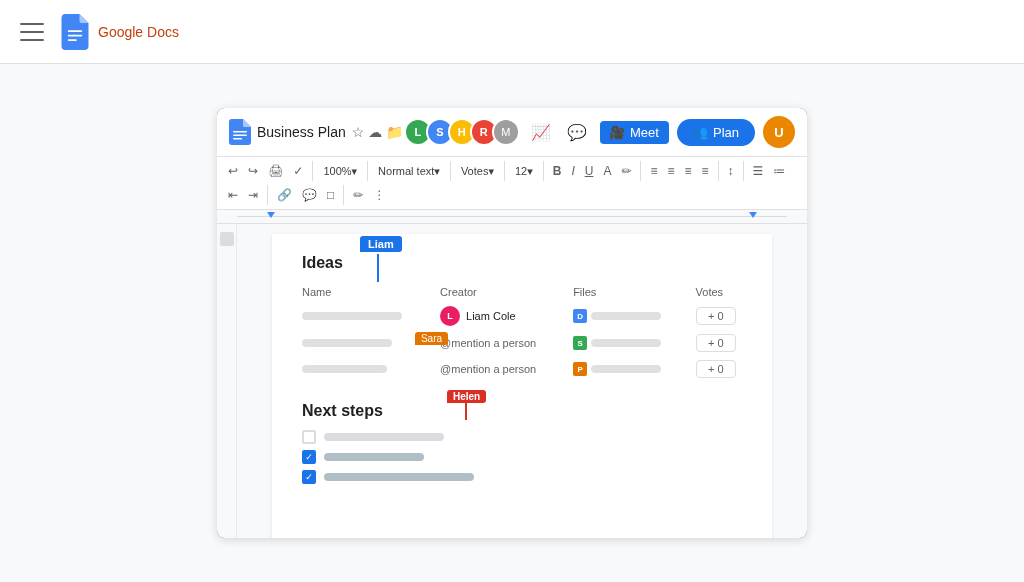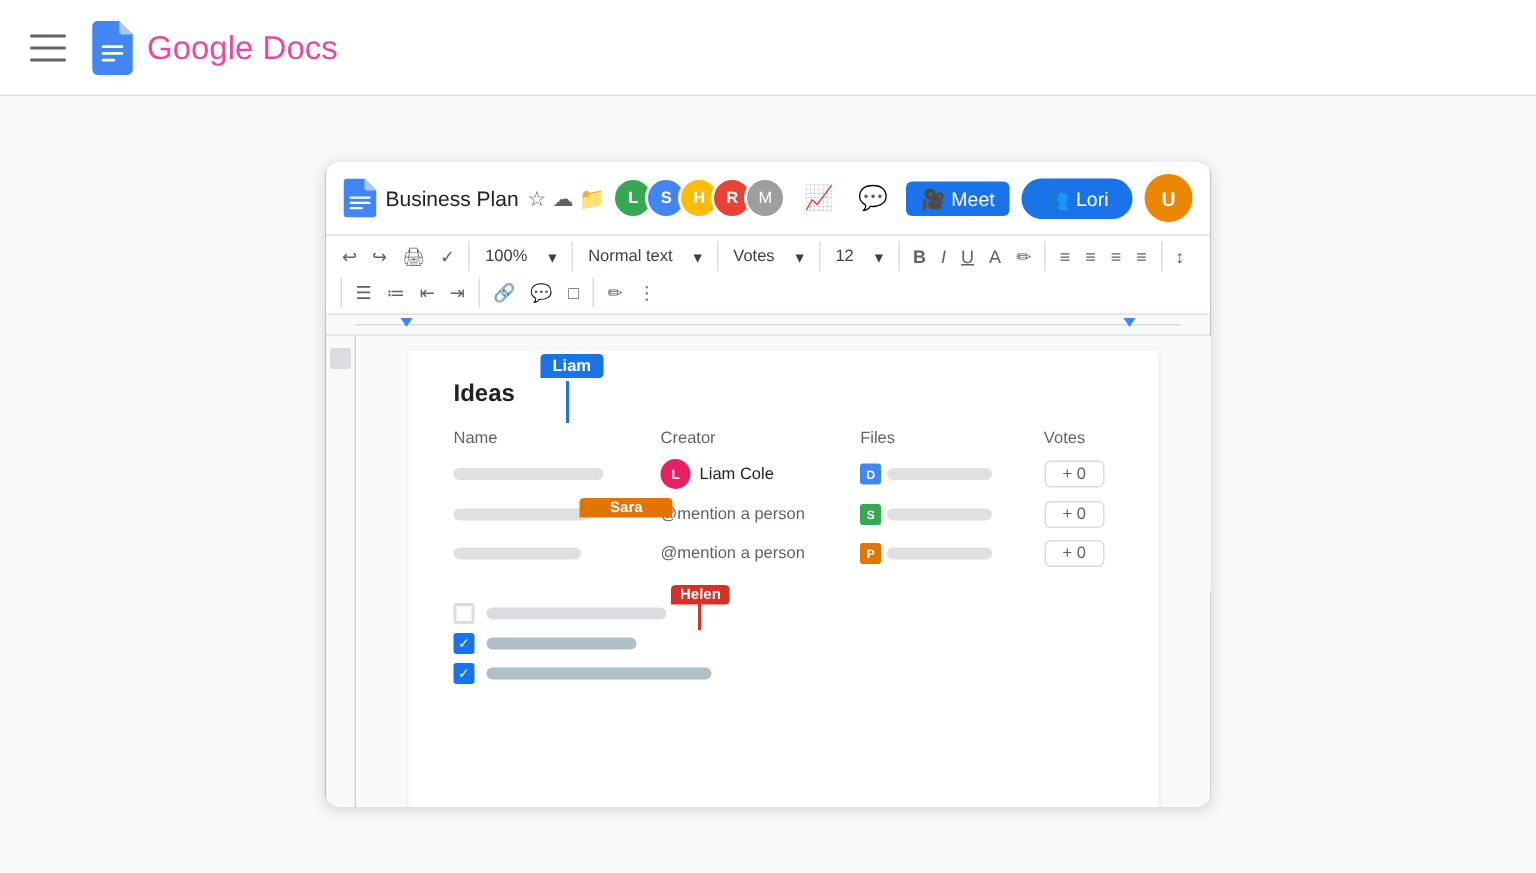--- a/index.html
+++ b/index.html
@@ -38,22 +38,22 @@
     .docs-logo {
       display: flex;
       align-items: center;
       gap: 8px;
     }
     .docs-icon {
       width: 30px;
       height: 36px;
     }
     .docs-title {
-      font-size: 22px;
-      color: #ec4899;
+      font-size: 14px;
+      color: #c2410c;
       font-weight: 400;
     }
 
     
     .main-content {
       display: flex;
       justify-content: center;
       align-items: center;
       background: #f8f9fa;
       height: calc(582px - 64px);
@@ -211,21 +211,21 @@
     }
     .fmt-sep {
       width: 1px;
       height: 20px;
       background: #dadce0;
       margin: 0 2px;
     }
     .fmt-dropdown {
       display: flex;
       align-items: center;
-      gap: 14px;
+      gap: 0;
       font-size: 11px;
       color: #3c4043;
       cursor: pointer;
       padding: 2px 4px;
       border-radius: 2px;
     }
 
     
     .ruler {
       height: 14px;
@@ -500,21 +500,21 @@
           <div class="avatar-img">M</div>
         </div>
         <span class="toolbar-icon-btn">📈</span>
         <span class="toolbar-icon-btn">💬</span>
         <button class="meet-btn">
           <span>🎥</span>
           <span>Meet</span>
         </button>
         <button class="share-btn">
           <span>👥</span>
-          <span>Lori</span>
+          <span>Plan</span>
         </button>
         <div class="user-avatar-btn">U</div>
       </div>
     </div>
 
     <div class="format-toolbar">
       <span class="fmt-btn">↩</span>
       <span class="fmt-btn">↪</span>
       <span class="fmt-btn">🖨</span>
       <span class="fmt-btn">✓</span>
@@ -617,21 +617,21 @@
                   </td>
                   <td>
                     <div class="vote-btn">+ 0</div>
                   </td>
                 </tr>
 
                 <tr style="position:relative;">
                   <td style="position:relative;">
 
                     <div style="position:absolute; top:2px; right:-8px; z-index:10;">
-                      <div style="background:#e37400; color:#fff; font-size:10px; font-weight:700; padding:1px 20px; border-radius:3px 3px 3px 0; white-space:nowrap;">
+                      <div style="background:#e37400; color:#fff; font-size:10px; font-weight:400; padding:1px 6px; border-radius:3px 3px 3px 0; white-space:nowrap;">
                         <span>Sara</span>
                       </div>
                     </div>
                     <span class="table-placeholder" style="width:90px; display:block;"></span>
                   </td>
                   <td>
                     <div class="mention-row">
                       <span class="mention-text">@mention a person</span>
                     </div>
                   </td>
@@ -672,20 +672,21 @@
           <div class="next-steps-section" style="position:relative;">
 
             <div style="position:absolute; top:-12px; left:145px; z-index:10;">
               <div style="background:#d93025; color:#fff; font-size:10px; font-weight:600; padding:1px 6px; border-radius:3px 3px 3px 0; white-space:nowrap;">
                 <span>Helen</span>
               </div>
             </div>
 
             <div style="position:absolute; top:-2px; left:163px; width:2px; height:20px; background:#d93025; z-index:5;"></div>
 
+            <div class="section-title">Next steps</div>
 
             <div class="checklist-item">
               <div class="checkbox"></div>
               <span class="checklist-placeholder check-p1" style="height:8px; background:#dadce0; border-radius:4px; display:block;"></span>
             </div>
             <div class="checklist-item">
               <div class="checkbox checkbox-checked"></div>
               <span class="checklist-placeholder check-p2" style="height:8px; background:#b0bec5; border-radius:4px; display:block; text-decoration:line-through;"></span>
             </div>
             <div class="checklist-item">

